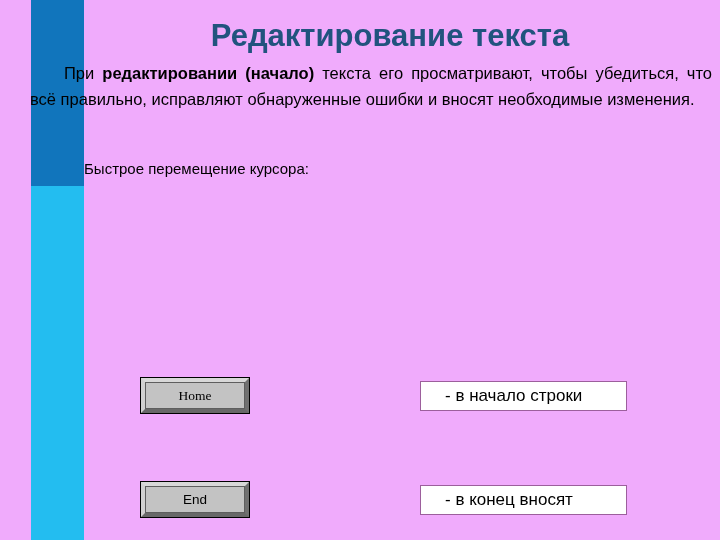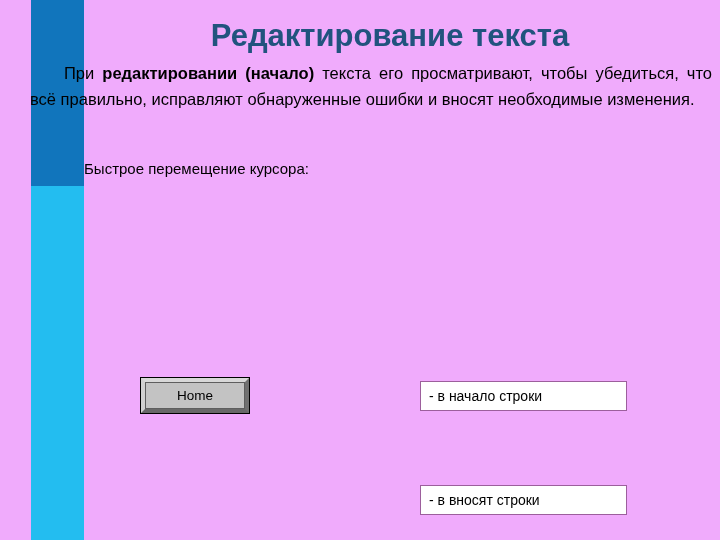--- a/index.html
+++ b/index.html
@@ -127,22 +127,22 @@
   }
 
   
   .desc-box {
     position: absolute;
     box-sizing: border-box;
     background: #FFFFFF;
     border: 1px solid #9C5F9C;
     display: flex;
     align-items: center;
-    padding-left: 8px;
-    font-size: 14px;
+    padding-left: 24px;
+    font-size: 17px;
     color: #000000;
     white-space: nowrap;
   }
 </style>
 </head>
 <body>
 
 <div class="slide">
 
   <div class="sidebar-top"></div>
@@ -152,28 +152,31 @@
 
   <div class="body-paragraph">
     <span>При </span><b>редактировании (начало)</b><span> текста его просматривают, чтобы убедиться, что всё правильно, исправляют обнаруженные ошибки и вносят необходимые изменения.</span>
   </div>
 
   <div class="subtitle">Быстрое перемещение курсора:</div>
 
   <div class="rows">
 
     <div class="row" style="top:189px;height:38px;">
-      <div class="keycap" style="left:141px;top:189px;width:108px;height:35px;">
+      <div class="keycap" style="left:141px;top:189px;width:108px;height:35px;font-family:Liberation Serif, serif;">
         <span class="inner">Home</span>
       </div>
       <div class="desc-box" style="left:420px;top:192px;width:207px;height:30px;">- в начало строки</div>
     </div>
 
     <div class="row" style="top:241px;height:38px;">
-      <div class="desc-box" style="left:420px;top:244px;width:207px;height:30px;">- в вносят строки</div>
+      <div class="keycap" style="left:141px;top:241px;width:108px;height:35px;">
+        <span class="inner">End</span>
+      </div>
+      <div class="desc-box" style="left:420px;top:244px;width:207px;height:30px;">- в конец вносят</div>
     </div>
 
     <div class="row" style="top:293px;height:38px;">
       
       
       
       
     </div>
 
     <div class="row" style="top:345px;height:38px;">

